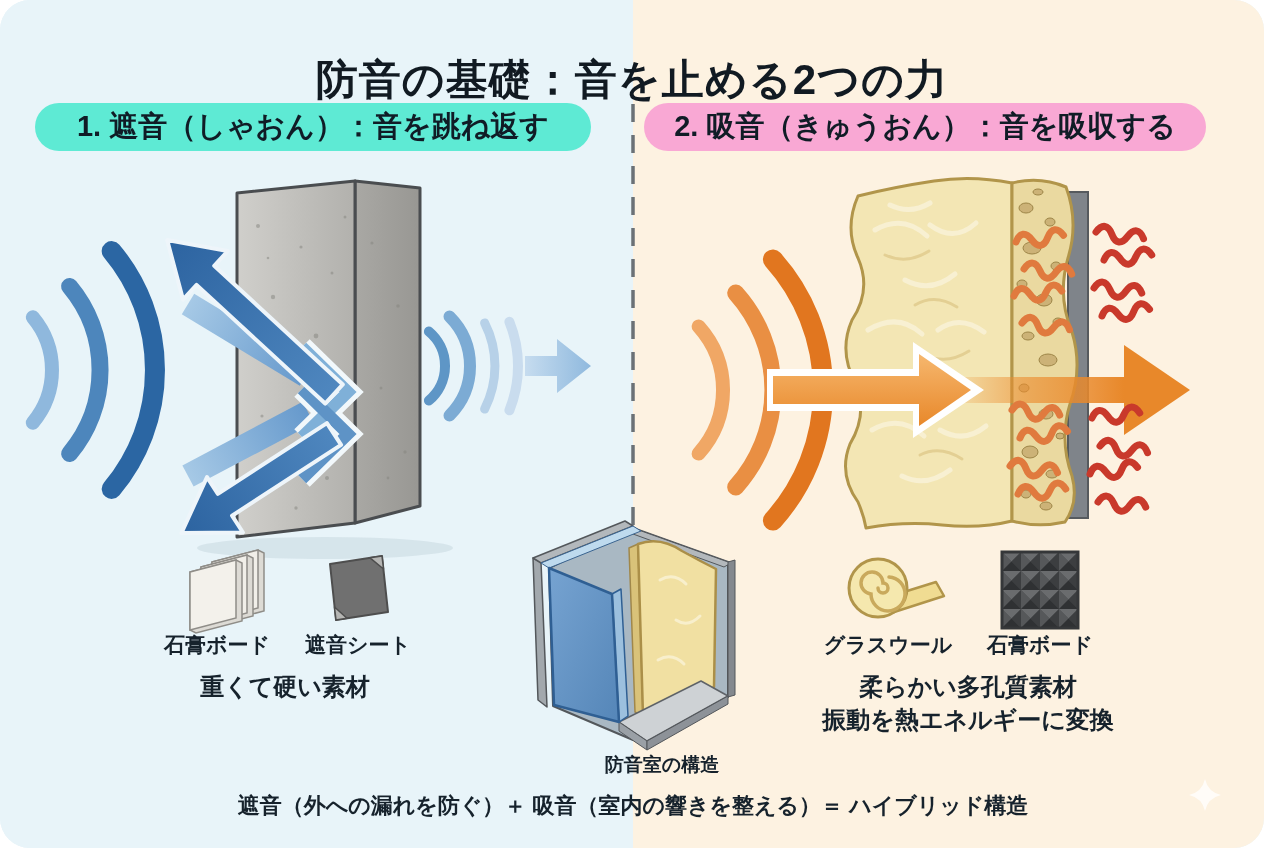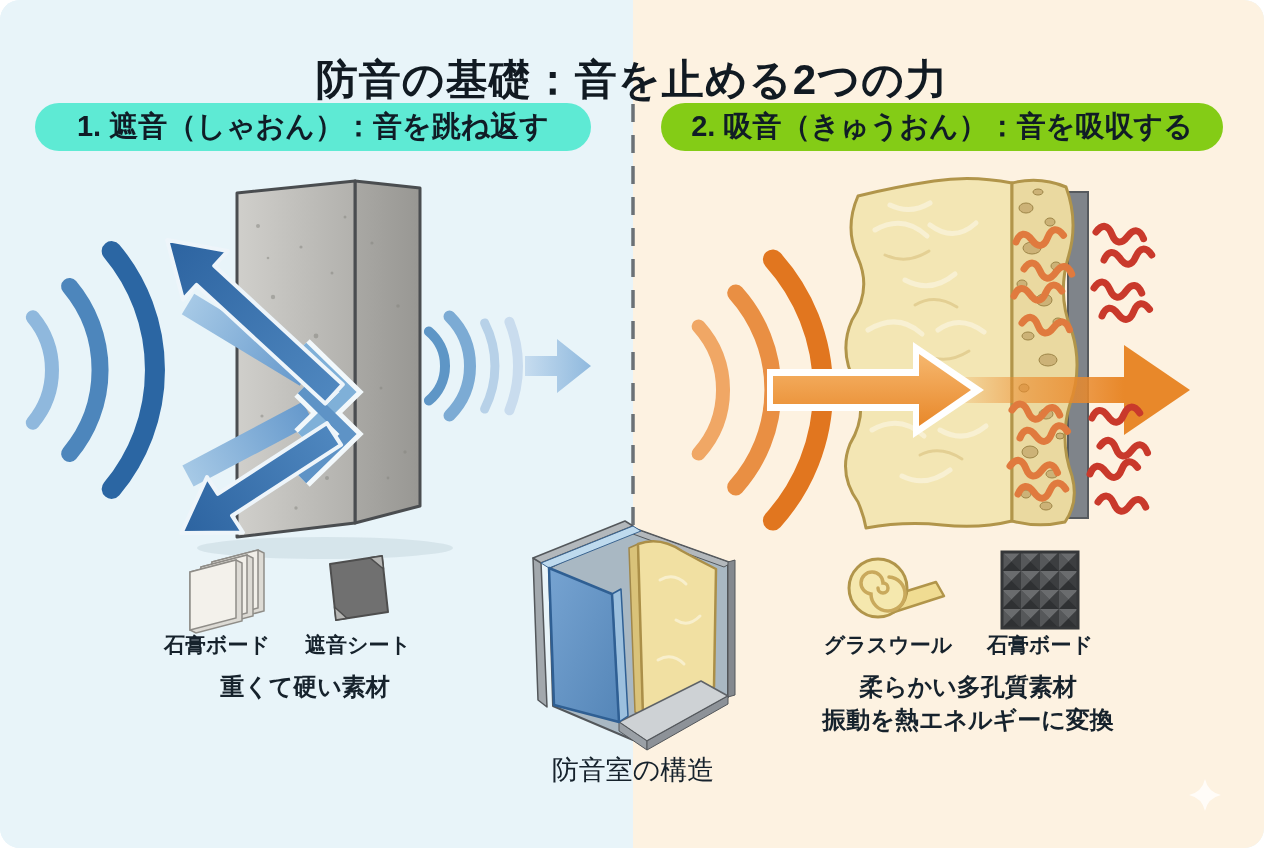--- a/index.html
+++ b/index.html
@@ -1,43 +1,43 @@
 <!DOCTYPE html>
 <html><head>
 <meta charset="utf-8">
 <style>
   html,body{margin:0;padding:0;background:#ffffff;}
   .canvas{
     position:relative;width:1264px;height:848px;overflow:hidden;
-    border-radius:20px;background:#e8f4f9;
+    border-radius:30px;background:#e8f4f9;
     font-family:"Liberation Sans","DejaVu Sans",sans-serif;
     color:#16222c;
   }
   .bg-half{position:absolute;top:0;bottom:0;}
   .bg-left{left:0;width:633px;background:#e8f4f9;}
   .bg-right{left:633px;right:0;background:#fdf2e1;}
   .title{
     position:absolute;left:632px;top:24px;transform:translateX(-50%);
     font-size:42px;font-weight:900;letter-spacing:1px;white-space:nowrap;color:#111a22;
   }
   .pill{
     position:absolute;top:103px;height:48px;border-radius:26px;
     display:flex;align-items:center;justify-content:center;
     font-size:29px;font-weight:800;white-space:nowrap;color:#101c26;
   }
   .pill-left{left:35px;width:556px;background:#5eead4;}
-  .pill-right{left:661px;width:562px;background:#84cc16;}
+  .pill-right{left:644px;width:562px;background:#f9a8d4;}
   .art{position:absolute;left:0;top:0;}
   .label{
     position:absolute;transform:translateX(-50%);
     white-space:nowrap;font-weight:800;color:#16222c;
   }
   .mat-label{font-size:21px;}
   .desc{font-size:24px;}
-  .footer-title{font-size:27px;font-weight:400;}
+  .footer-title{font-size:19px;font-weight:700;margin-left:29px;}
   .footer-formula{font-size:22px;}
 </style>
 </head>
 <body>
 
 <div class="canvas">
   <div class="bg-half bg-left"></div>
   <div class="bg-half bg-right"></div>
 
   <svg class="art" width="1264" height="848" viewBox="0 0 1264 848">
@@ -293,21 +293,22 @@
 
   <div class="pill pill-left">
     <span>1. 遮音（しゃおん）：音を跳ね返す</span>
   </div>
   <div class="pill pill-right">
     <span>2. 吸音（きゅうおん）：音を吸収する</span>
   </div>
 
   <div class="label mat-label" style="left:217px;top:631px;">石膏ボード</div>
   <div class="label mat-label" style="left:358px;top:631px;">遮音シート</div>
-  <div class="label desc" style="left:285px;top:671px;margin-left:20px;">重くて硬い素材</div>
+  <div class="label desc" style="left:285px;top:671px;">重くて硬い素材</div>
 
   <div class="label mat-label" style="left:888px;top:631px;">グラスウール</div>
   <div class="label mat-label" style="left:1040px;top:631px;">石膏ボード</div>
   <div class="label desc" style="left:968px;top:671px;text-align:right;">柔らかい多孔質素材</div>
   <div class="label desc" style="left:968px;top:704px;">振動を熱エネルギーに変換</div>
 
   <div class="label footer-title" style="left:633px;top:752px;">防音室の構造</div>
+  <div class="label footer-formula" style="left:633px;top:791px;">遮音（外への漏れを防ぐ）＋ 吸音（室内の響きを整える）＝ ハイブリッド構造</div>
 </div>
 
 </body></html>

